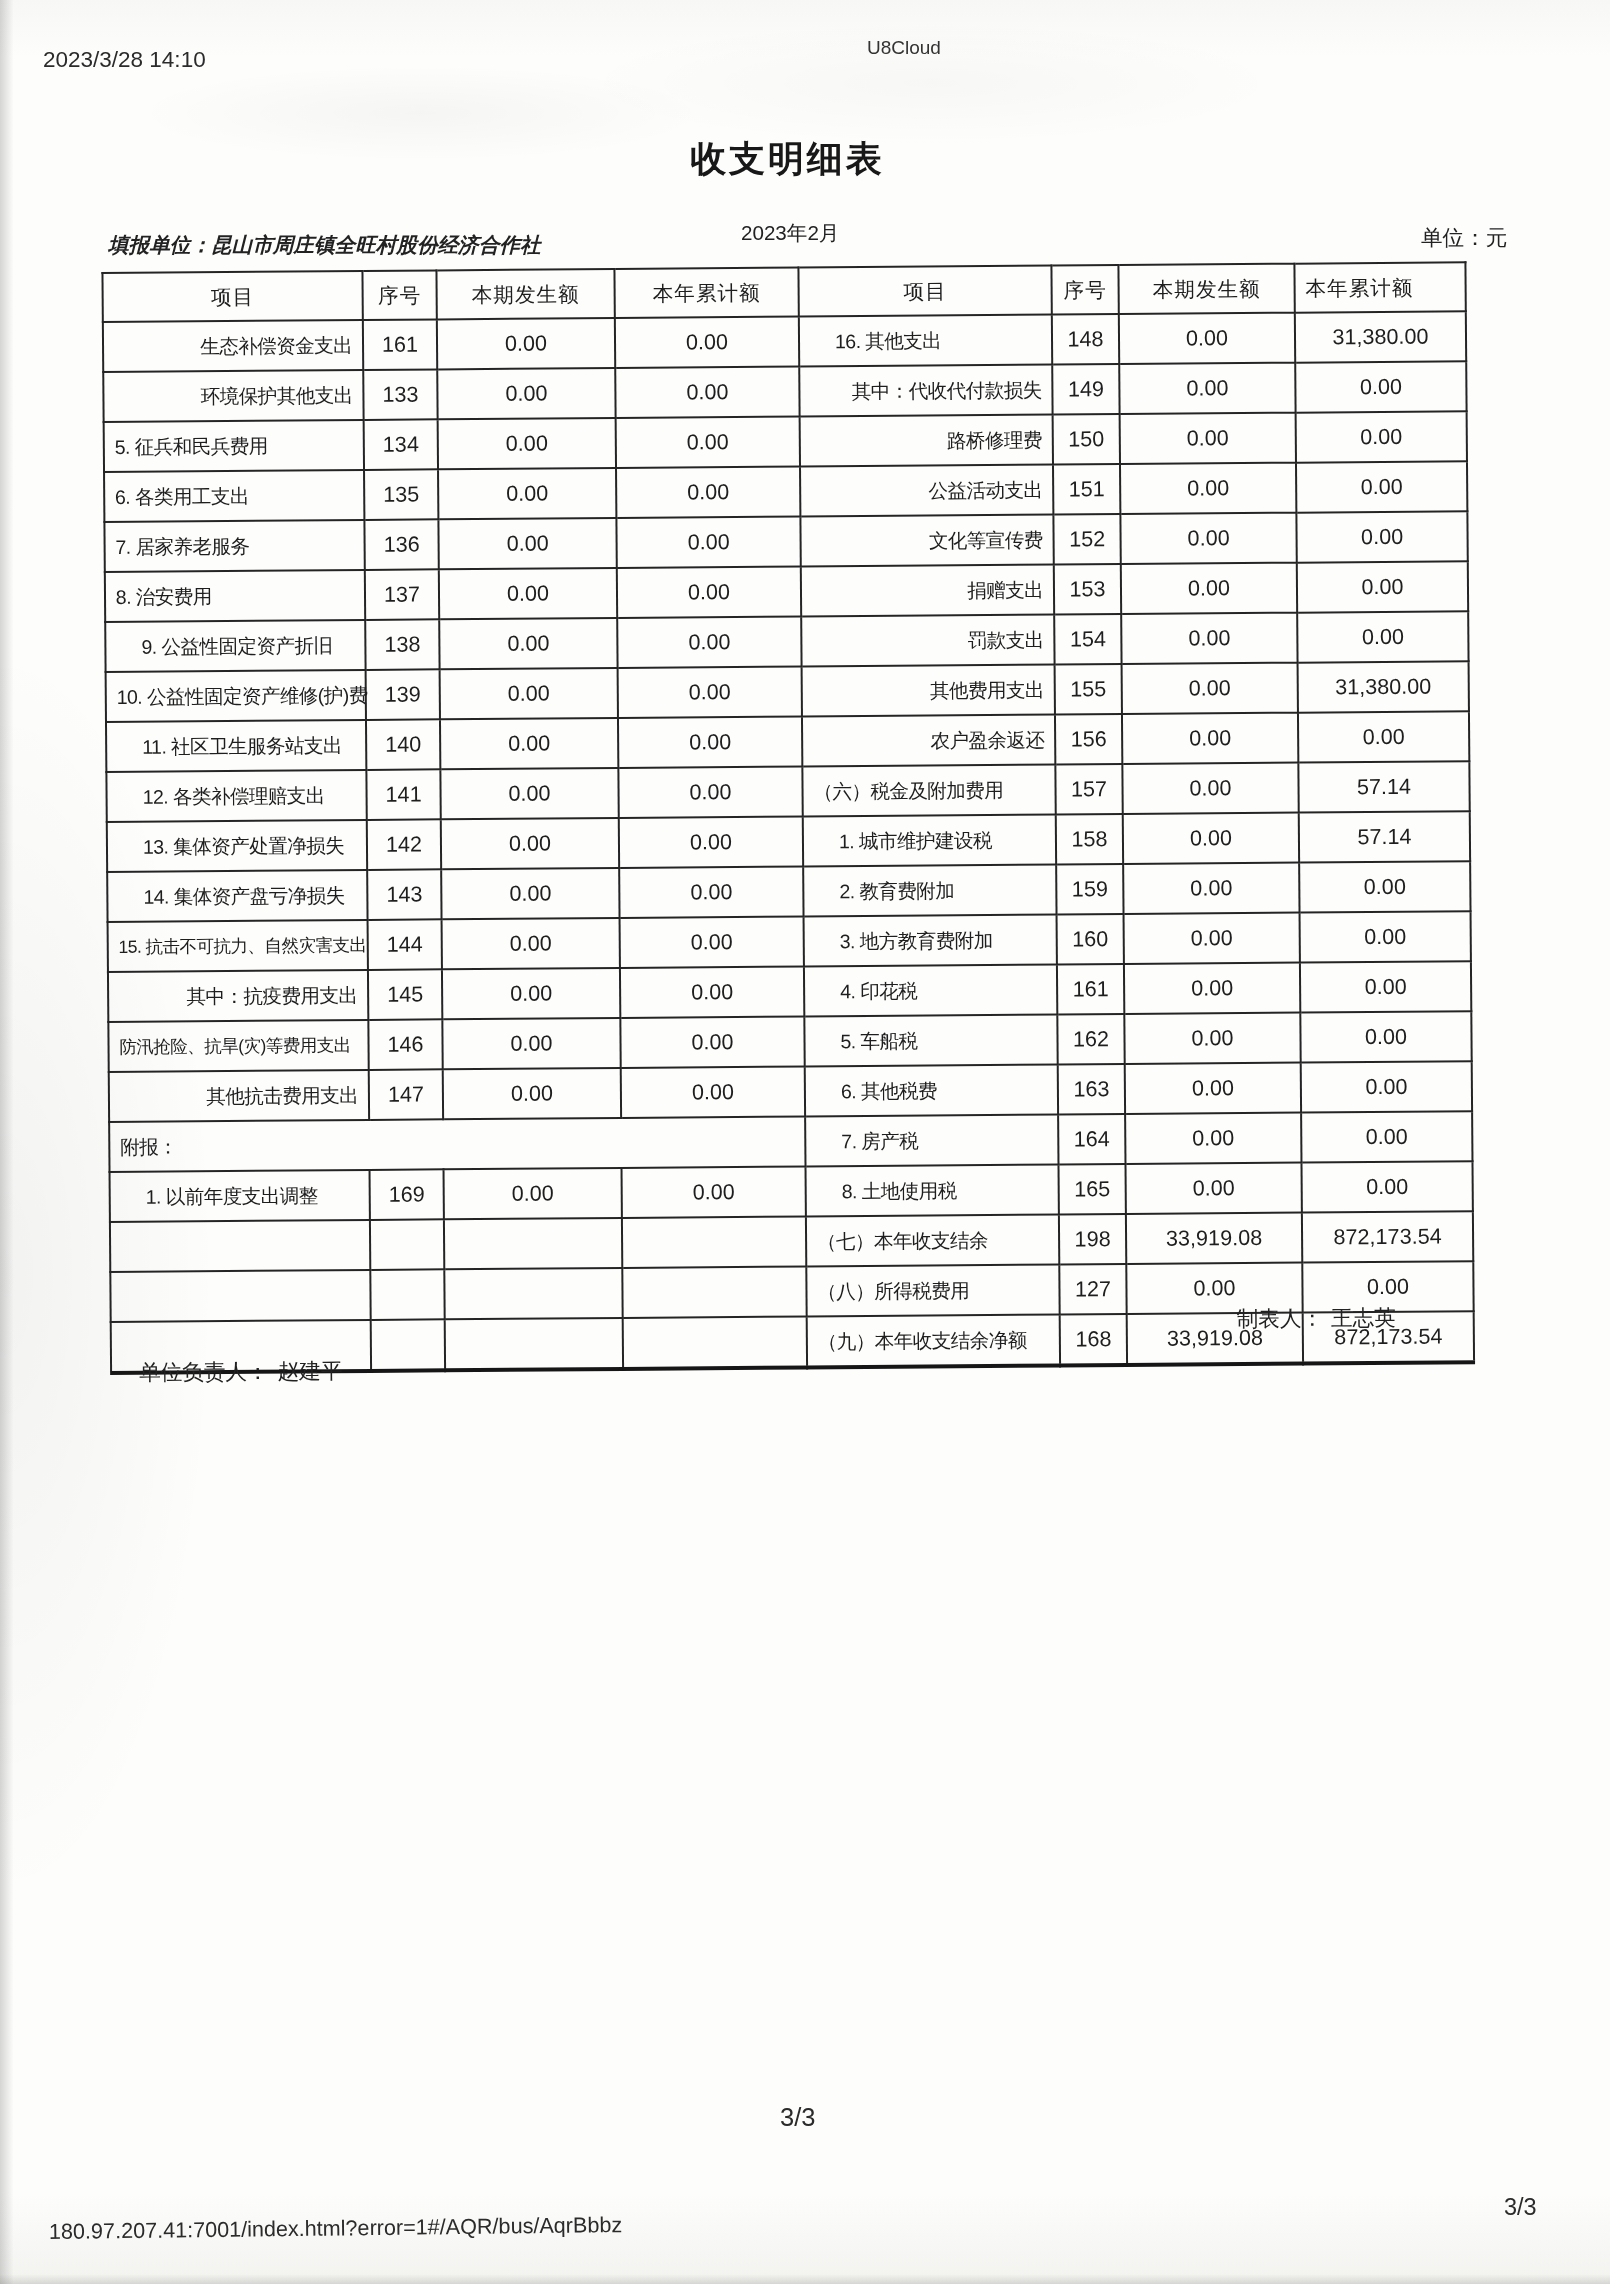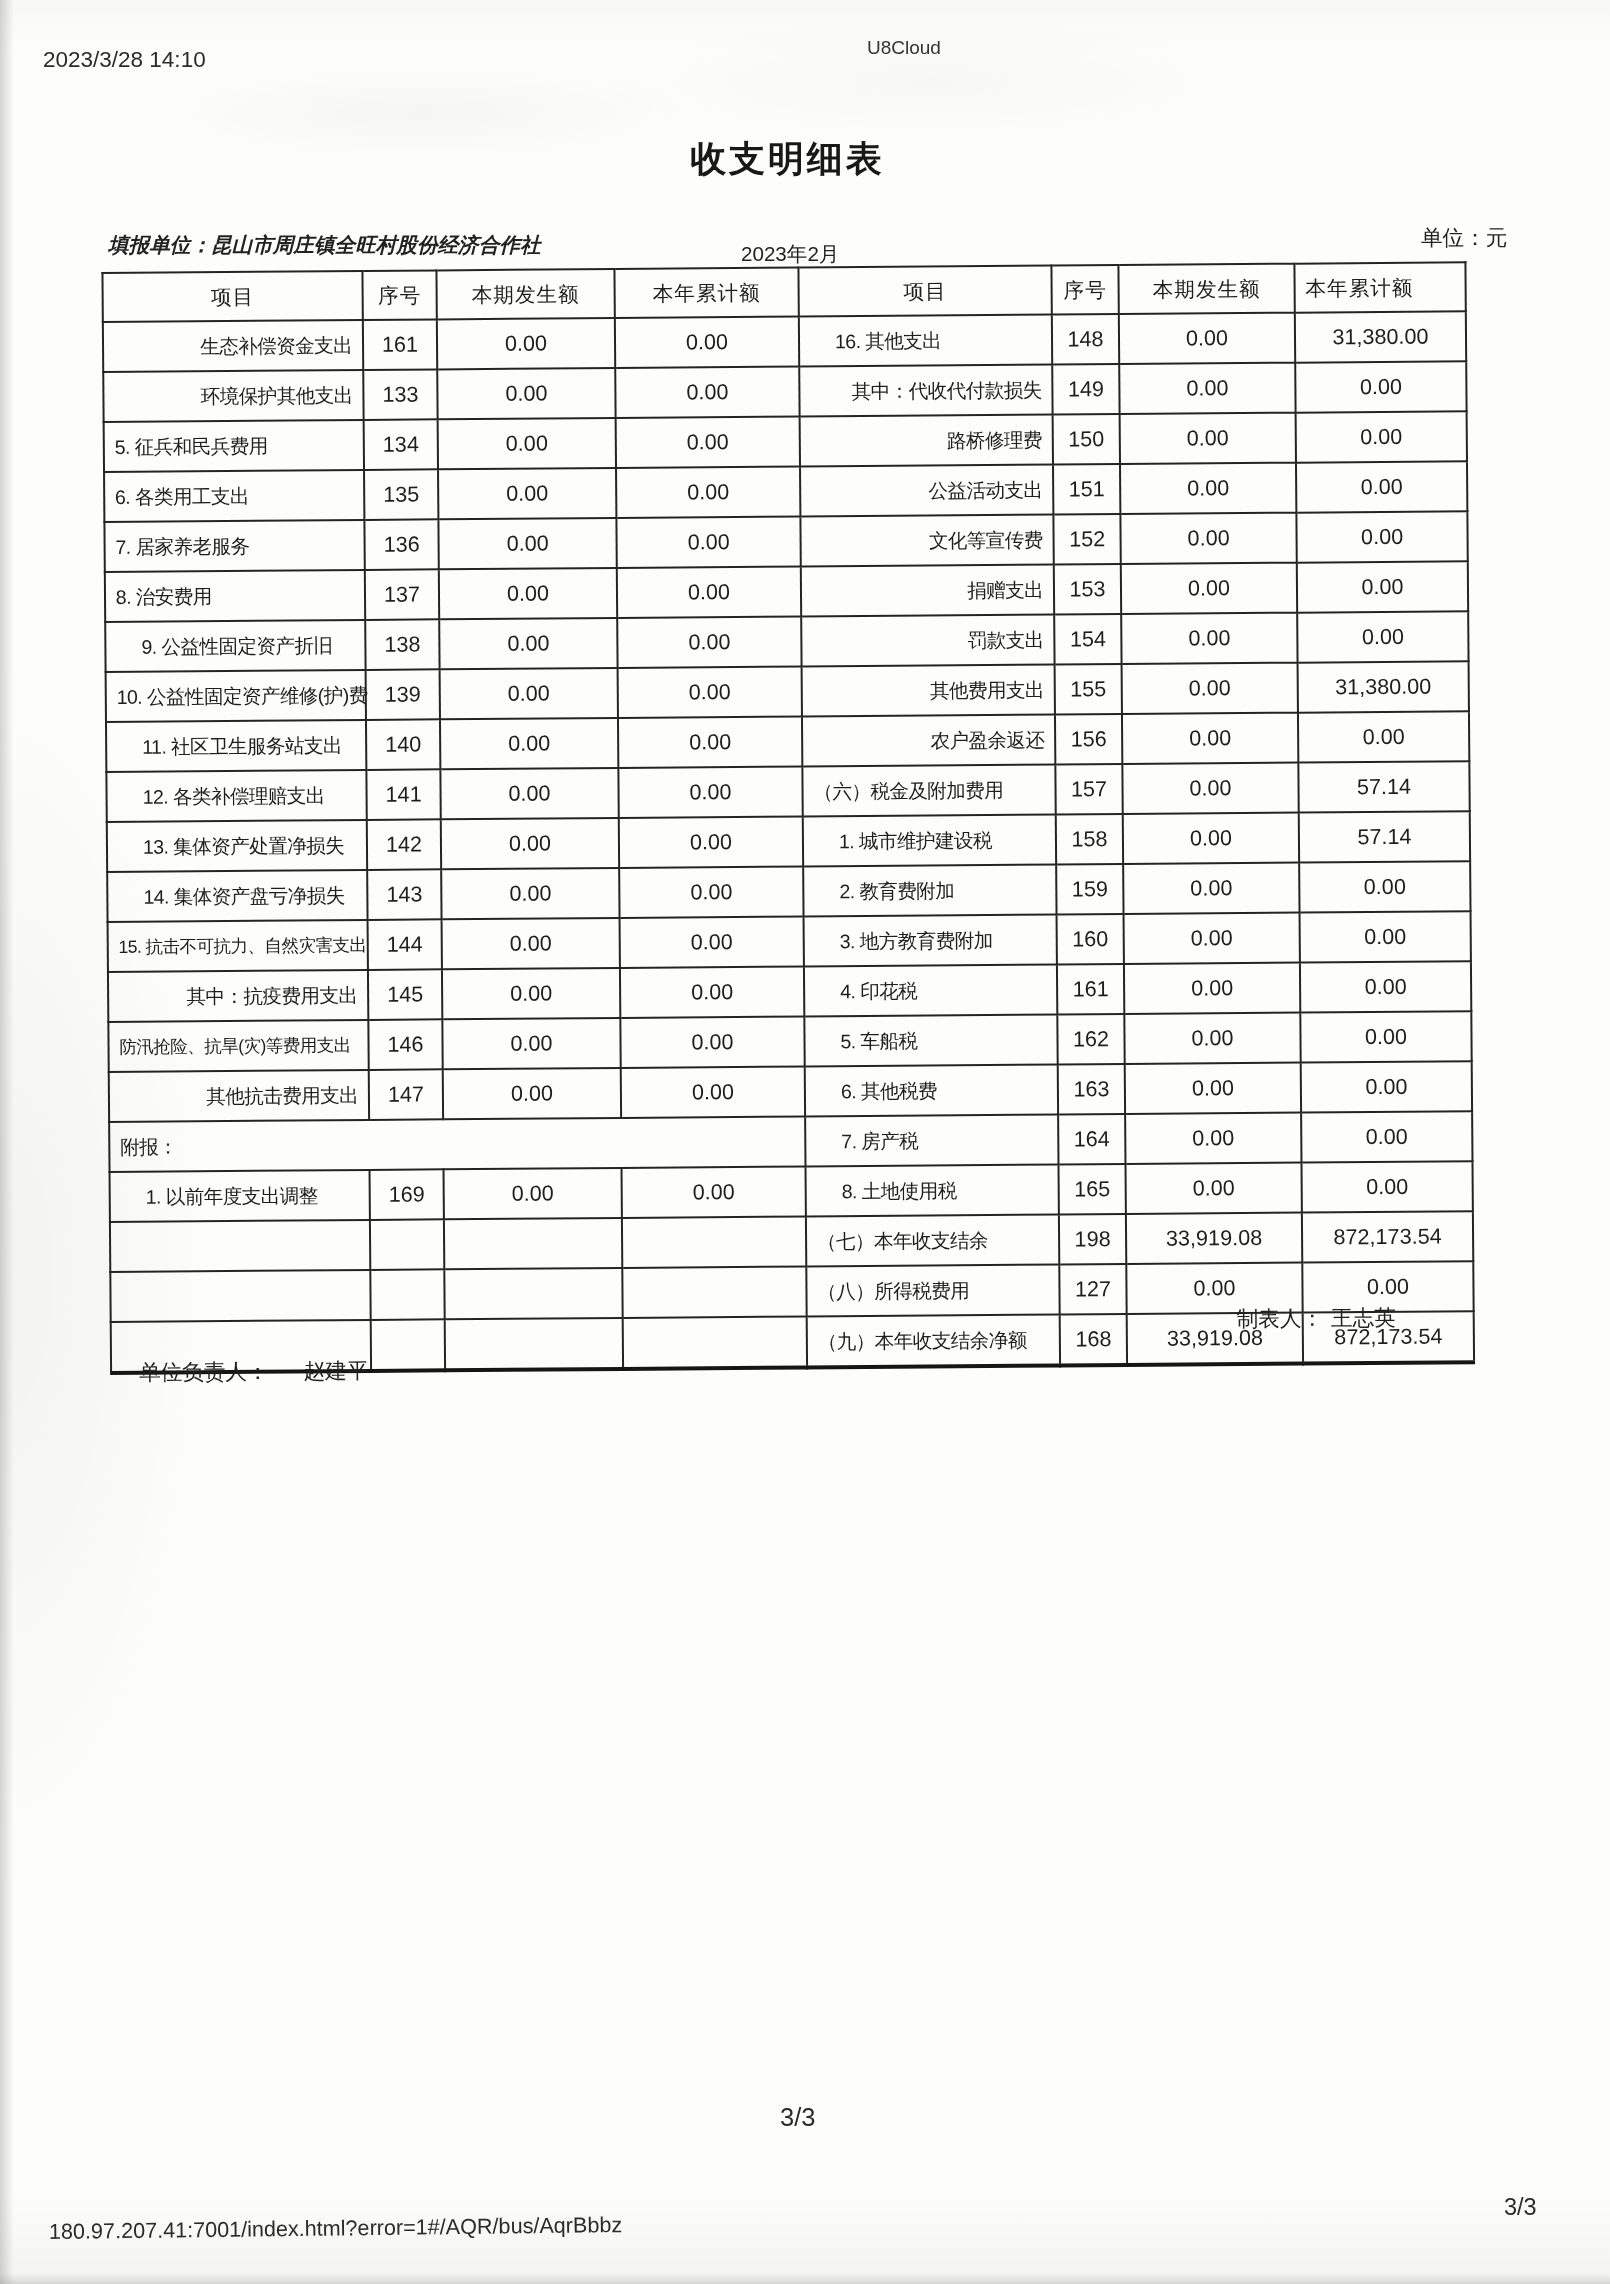--- a/index.html
+++ b/index.html
@@ -19,38 +19,38 @@
     background:
       radial-gradient(ellipse 412px 69px at 421px 113px, rgba(0,0,0,.03), transparent 70%),
       radial-gradient(ellipse 510px 88px at 931px 83px, rgba(0,0,0,.025), transparent 70%),
       radial-gradient(ellipse 294px 882px at 5.9px 1274px, rgba(0,0,0,.045), transparent 72%);}
   .datetime{position:absolute;left:43px;top:47px;font-size:22.5px;color:#2b2b2b;}
   .app-name{position:absolute;left:867px;top:37px;font-size:19px;color:#333;}
   .title{position:absolute;left:0;top:135px;width:1610px;text-align:center;
     transform:translateX(-17.6px);font-size:36px;font-weight:700;letter-spacing:2.9px;color:#181818;}
   .meta-row{position:absolute;left:0;top:0;width:1610px;}
   .report-unit{position:absolute;left:108px;top:231px;font-size:20.6px;font-weight:700;color:#222;font-style:italic;}
-  .period{position:absolute;left:741px;top:240px;font-size:20.6px;color:#222;}
+  .period{position:absolute;left:741px;top:219px;font-size:20.6px;color:#222;}
   .currency-unit{position:absolute;left:1393px;top:223px;font-size:21.6px;color:#222;margin-left:28px;}
   .table-block{position:absolute;left:106px;top:272px;width:1372px;height:1157px;
     transform:rotate(-0.45deg);transform-origin:0 50%;}
   table.report-table{border-collapse:collapse;table-layout:fixed;width:1362px;
     border:2.9px solid #161616;border-bottom-width:4.9px;background:transparent;}
   .report-table th,.report-table td{
     border:2px solid #242424;padding:0;white-space:nowrap;overflow:visible;
     height:48px;vertical-align:middle;color:#1e1e1e;}
   .report-table th{height:47px;font-size:20.6px;font-weight:400;letter-spacing:1px;}
   .report-table td{font-size:21.6px;}
   .report-table td.cell-item{font-size:19.6px;letter-spacing:-0.6px;}
   .al-c{text-align:center;}
   .al-l{text-align:left;padding-left:9.8px !important;}
   .al-i{text-align:left;padding-left:35px !important;}
   .al-r{text-align:right;padding-right:9.8px !important;}
   .sig-responsible{position:absolute;left:29px;top:1086px;font-size:21.6px;color:#222;}
-  .sig-responsible .sig-name{margin-left:35px;}
+  .sig-responsible .sig-name{margin-left:9px;}
   .sig-preparer{position:absolute;left:1127px;top:1041px;font-size:21.6px;color:#222;}
   .sig-preparer .sig-name{margin-left:7.8px;margin-top:33px;}
   .page-number-center{position:absolute;left:780px;top:2103px;font-size:25.5px;color:#2b2b2b;}
   .footer-url{position:absolute;left:49px;top:2219px;font-size:21.6px;color:#2b2b2b;
     transform:rotate(-0.7deg);transform-origin:0 50%;}
   .page-number-right{position:absolute;left:1504px;top:2194px;font-size:23.5px;color:#2b2b2b;}
 </style>
 </head>
 <body>
 

